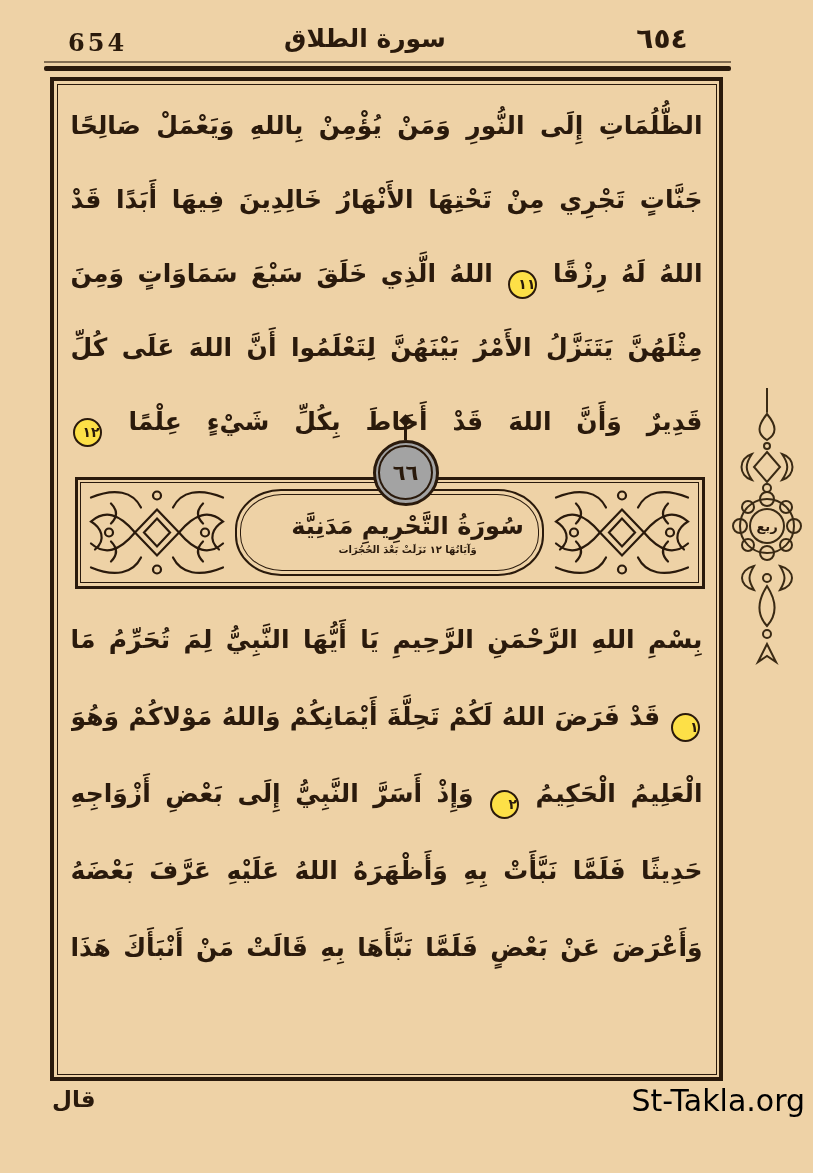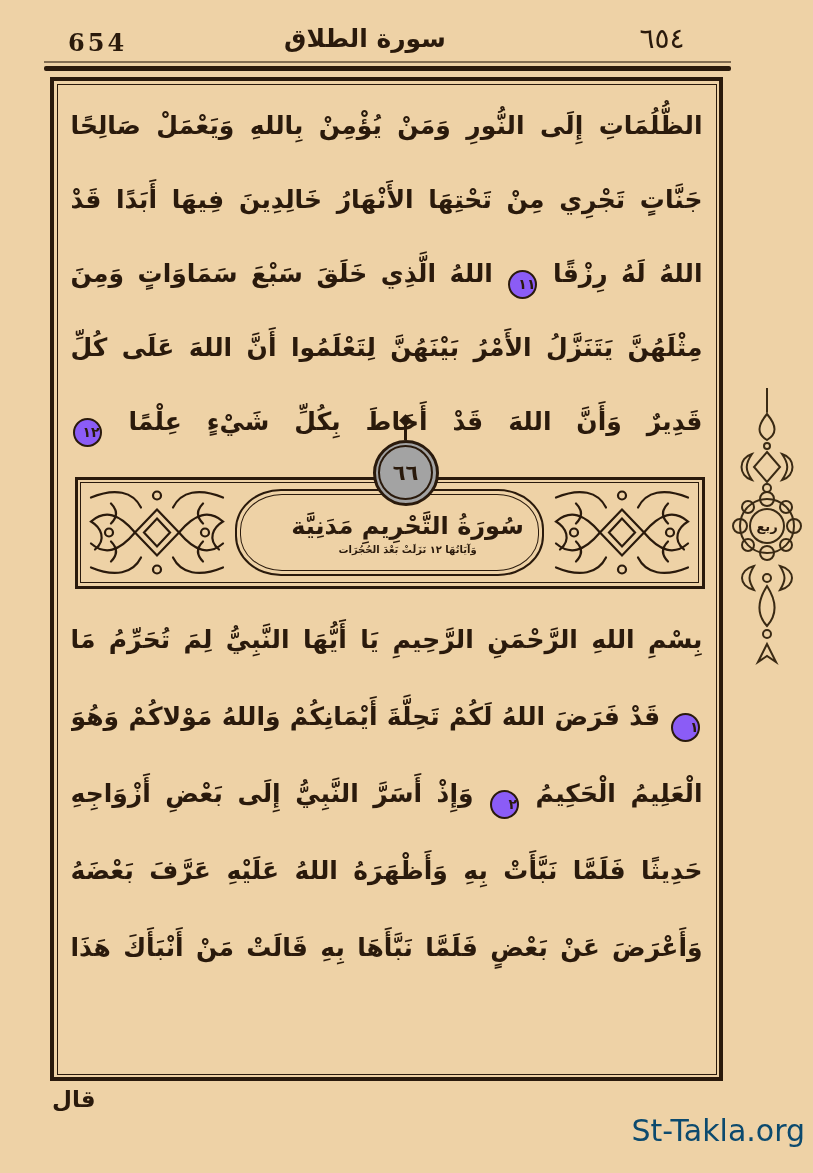--- a/index.html
+++ b/index.html
@@ -17,21 +17,21 @@
     left:68px;top:28px;
     font-family:"DejaVu Serif",serif;font-weight:bold;
     font-size:24px;letter-spacing:3px;
   }
   .header-title{
     left:270px;top:24px;width:190px;text-align:center;
     font-size:25px;font-weight:bold;direction:rtl;
   }
   .pageno-right{
     left:622px;top:22px;width:80px;text-align:center;
-    font-size:28px;font-weight:normal;
+    font-size:28px;font-weight:bold;
   }
   .header-rule-thin{left:44px;top:61px;width:687px;height:2px;background:rgba(42,26,12,.55);}
   .header-rule{left:44px;top:66px;width:687px;height:5px;background:#2a1a0c;border-radius:2px;}
 
   
   .frame{
     left:50px;top:77px;width:673px;height:1004px;
     border:4.5px solid #2a1a0c;box-sizing:border-box;
   }
   .frame-inner{
@@ -47,21 +47,21 @@
     display:block;height:74px;line-height:74px;
     text-align:justify;text-align-last:justify;
     font-size:25px;font-weight:bold;
     white-space:normal;overflow:hidden;
   }
   .quran-bottom .quran-line{height:77px;line-height:77px;}
   .aya{
     display:inline-block;width:29px;height:29px;box-sizing:border-box;
     border:2px solid #2a1a0c;border-radius:50%;
     text-align:center;line-height:25px;font-size:14px;font-weight:bold;
-    vertical-align:-7px;margin:0 2px;background:#8b5cf6;
+    vertical-align:-7px;margin:0 2px;background:#fde047;
   }
 
   
   .surah-box{
     position:absolute;left:17px;top:392px;width:630px;height:112px;
     box-sizing:border-box;border:3px solid #2a1a0c;padding:2.5px;
     background:#eed2a6;
   }
   .surah-box-inner{
     width:100%;height:100%;box-sizing:border-box;
@@ -105,22 +105,22 @@
     content:"";position:absolute;left:-3px;top:-6px;width:9px;height:9px;
     background:#2a1a0c;transform:rotate(45deg);
   }
 
   
   .catchword{
     left:52px;top:1086px;font-size:23px;font-weight:bold;direction:rtl;
     letter-spacing:2px;
   }
   .watermark{
-    right:8px;top:1113px;
-    font-size:30px;color:#0c4a6e;font-family:"DejaVu Sans",sans-serif;
+    right:8px;top:1083px;
+    font-size:30px;color:#000000;font-family:"DejaVu Sans",sans-serif;
   }
 
   
   .margin-ornament{left:724px;top:388px;width:86px;height:292px;}
   .margin-ornament svg{display:block;}
   .rosette-text{font-size:13px;font-weight:bold;fill:#2a1a0c;}
 </style>
 </head>
 <body>
 

